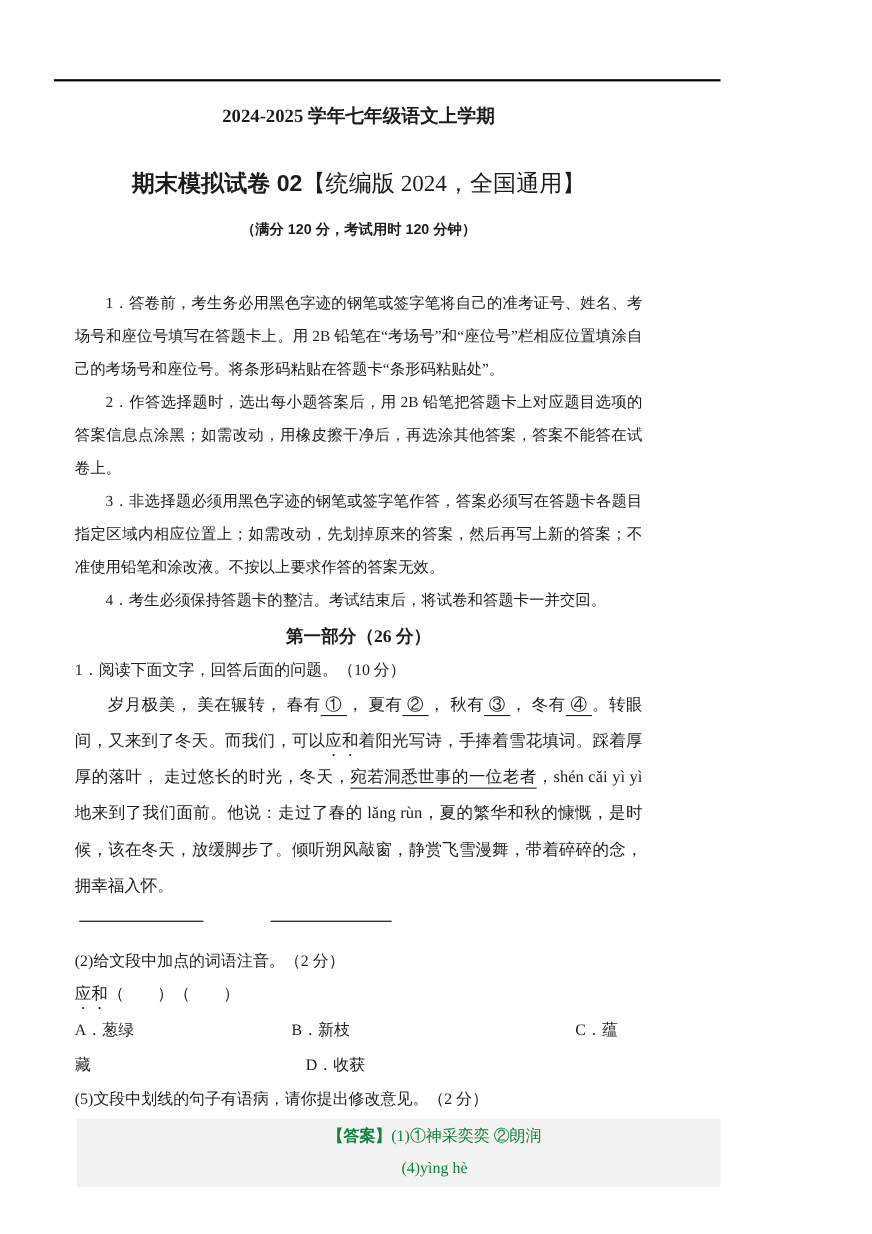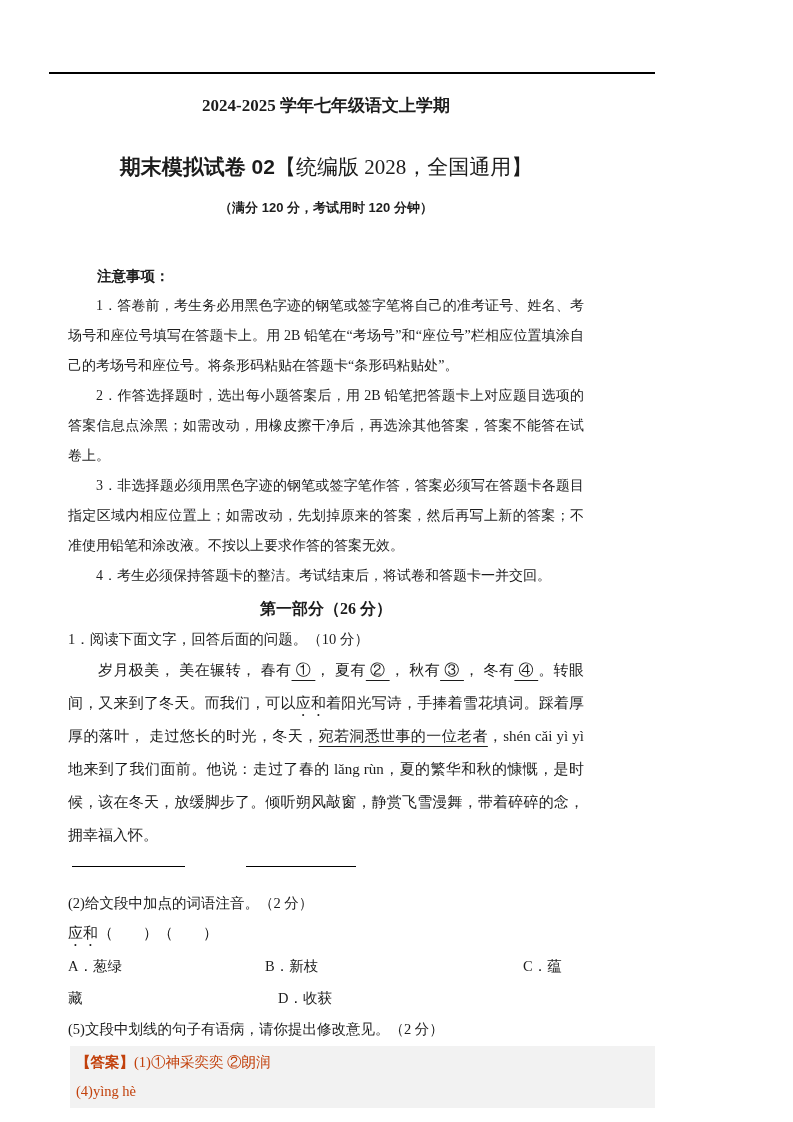--- a/index.html
+++ b/index.html
@@ -115,27 +115,26 @@
 </head>
 <body>
 
 <div class="page">
   <div class="top-rule"></div>
 
   <div class="content">
     <div class="title1">2024-2025 学年七年级语文上学期</div>
 
     <div class="title2">
-      <span class="main">期末模拟试卷 02</span><span class="bracket">【统编版 2028，全国通用】</span>
+      <span class="main">期末模拟试卷 02</span><span class="bracket">【统编版 2024，全国通用】</span>
     </div>
 
     <div class="subtitle">（满分 120 分，考试用时 120 分钟）</div>
 
     <div class="notice">
-      <p class="notice-heading">注意事项：</p>
       <p class="item">1．答卷前，考生务必用黑色字迹的钢笔或签字笔将自己的准考证号、姓名、考场号和座位号填写在答题卡上。用 2B 铅笔在“考场号”和“座位号”栏相应位置填涂自己的考场号和座位号。将条形码粘贴在答题卡“条形码粘贴处”。</p>
       <p class="item">2．作答选择题时，选出每小题答案后，用 2B 铅笔把答题卡上对应题目选项的答案信息点涂黑；如需改动，用橡皮擦干净后，再选涂其他答案，答案不能答在试卷上。</p>
       <p class="item">3．非选择题必须用黑色字迹的钢笔或签字笔作答，答案必须写在答题卡各题目指定区域内相应位置上；如需改动，先划掉原来的答案，然后再写上新的答案；不准使用铅笔和涂改液。不按以上要求作答的答案无效。</p>
       <p class="item">4．考生必须保持答题卡的整洁。考试结束后，将试卷和答题卡一并交回。</p>
     </div>
 
     <div class="section-heading">第一部分（26 分）</div>
 
     <p class="stem">1．阅读下面文字，回答后面的问题。（10 分）</p>
 
@@ -154,18 +153,18 @@
 
     <p class="options">
       <span class="o1">A．葱绿</span><span class="o2">B．新枝</span><span class="olast">C．蕴</span>
     </p>
     <p class="options">
       <span class="o4">藏</span><span class="olast">D．收获</span>
     </p>
 
     <p class="subq">(5)文段中划线的句子有语病，请你提出修改意见。（2 分）</p>
 
-    <div class="answer-block" style="background: rgb(242, 242, 242); color: #c2410c;">
+    <div class="answer-block" style="background: rgb(242, 242, 242); color: #15803d; text-align: center;">
       <p class="answer-line"><span class="seg-b">【答案】</span><span>(1)①神采奕奕 ②朗润</span></p>
       <p class="answer-line">(4)yìng hè</p>
     </div>
   </div>
 </div>
 
 </body></html>

